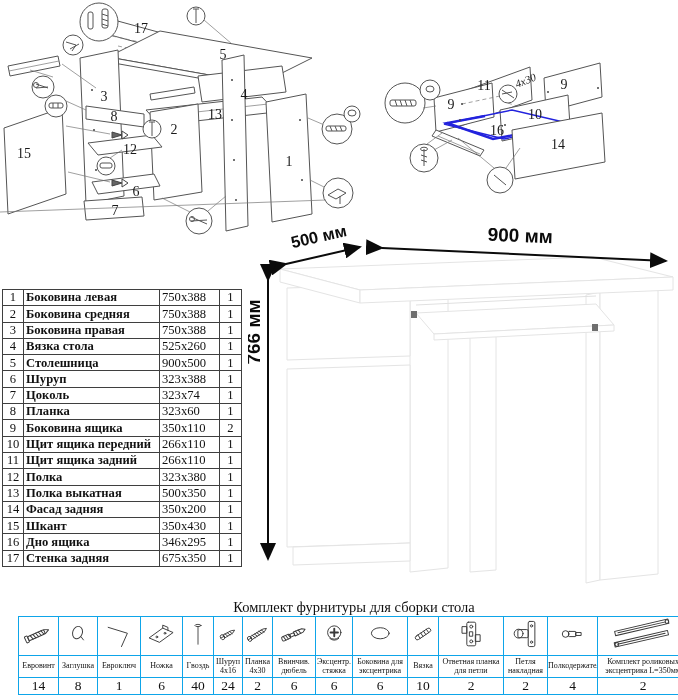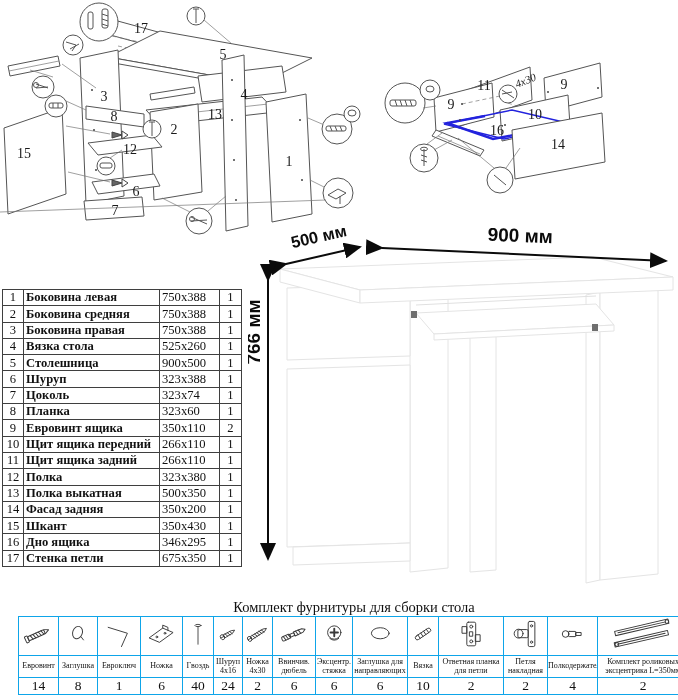--- a/index.html
+++ b/index.html
@@ -331,21 +331,21 @@
             <td class="pt-qty">1</td>
           </tr>
           <tr>
             <td class="pt-num">8</td>
             <td class="pt-name">Планка</td>
             <td class="pt-size">323x60</td>
             <td class="pt-qty">1</td>
           </tr>
           <tr>
             <td class="pt-num">9</td>
-            <td class="pt-name">Евровинт ящика</td>
+            <td class="pt-name">Боковина ящика</td>
             <td class="pt-size">350x110</td>
             <td class="pt-qty">2</td>
           </tr>
           <tr>
             <td class="pt-num">10</td>
             <td class="pt-name">Щит ящика передний</td>
             <td class="pt-size">266x110</td>
             <td class="pt-qty">1</td>
           </tr>
           <tr>
@@ -379,21 +379,21 @@
             <td class="pt-qty">1</td>
           </tr>
           <tr>
             <td class="pt-num">16</td>
             <td class="pt-name">Дно ящика</td>
             <td class="pt-size">346x295</td>
             <td class="pt-qty">1</td>
           </tr>
           <tr>
             <td class="pt-num">17</td>
-            <td class="pt-name">Стенка петли</td>
+            <td class="pt-name">Стенка задняя</td>
             <td class="pt-size">675x350</td>
             <td class="pt-qty">1</td>
           </tr>
         </tbody>
   </table>
 </div>
 
 <div id="hardware">
   <div id="hw-title">Комплект фурнитуры для сборки стола</div>
   <table>
@@ -542,24 +542,24 @@
                 </g>
               </svg></td>
           </tr>
       <tr>
             <td class="hw-lab">Евровинт</td>
             <td class="hw-lab">Заглушка</td>
             <td class="hw-lab">Евроключ</td>
             <td class="hw-lab">Ножка</td>
             <td class="hw-lab">Гвоздь</td>
             <td class="hw-lab">Шуруп 4х16</td>
-            <td class="hw-lab">Ножка 4х30</td>
+            <td class="hw-lab">Планка 4х30</td>
             <td class="hw-lab">Ввинчив. дюбель</td>
             <td class="hw-lab">Эксцентр. стяжка</td>
-            <td class="hw-lab">Заглушка для направляющих</td>
+            <td class="hw-lab">Боковина для эксцентрика</td>
             <td class="hw-lab">Вязка</td>
             <td class="hw-lab">Ответная планка для петли</td>
             <td class="hw-lab">Петля накладная</td>
             <td class="hw-lab">Полкодержатель</td>
             <td class="hw-lab">Комплект роликовых эксцентрика L=350мм</td>
           </tr>
       <tr>
             <td class="hw-qty">14</td>
             <td class="hw-qty">8</td>
             <td class="hw-qty">1</td>

